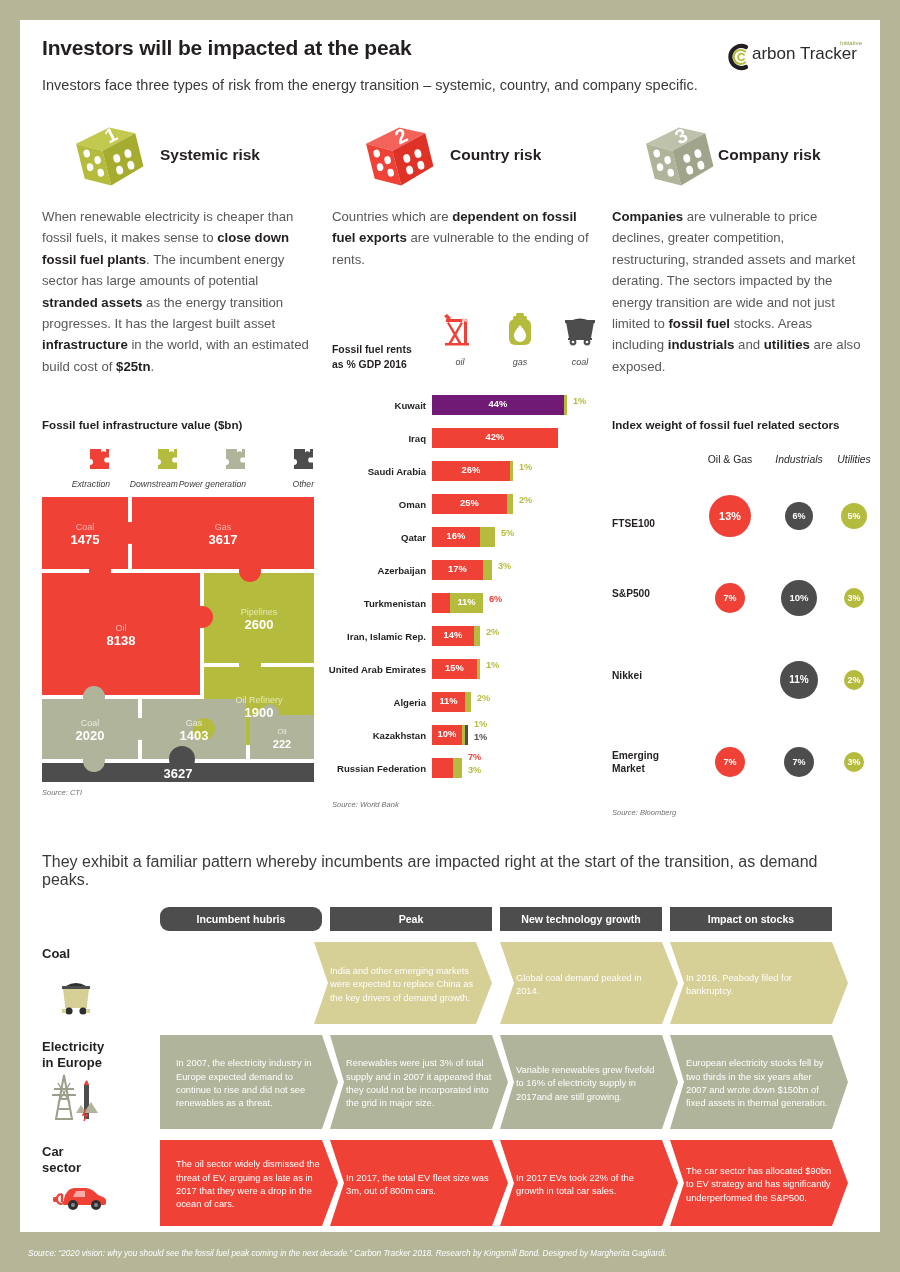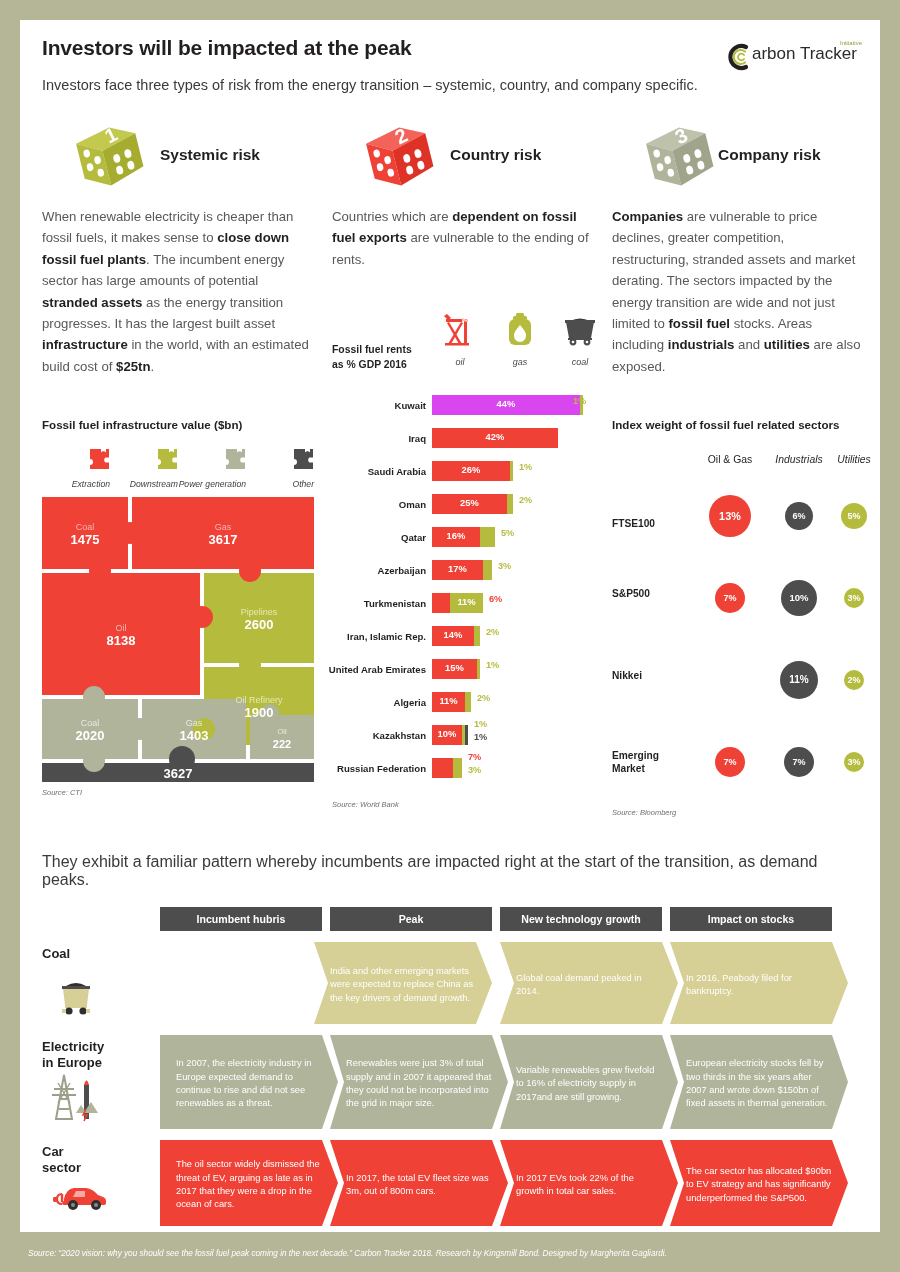--- a/index.html
+++ b/index.html
@@ -339,21 +339,21 @@
           <circle cx="15" cy="32" r="1.3" fill="#fff"></circle>
           <circle cx="29" cy="32" r="1.3" fill="#fff"></circle>
         </svg>
         <div class="fuel-name">coal</div>
       </div>
     </div>
     <div class="bar-rows" id="bar-rows">
           <div class="bar-row">
             <div class="bar-name">Kuwait</div>
             <div class="bar-track">
-              <div class="seg" style="width: 148px; background: #d946ef; padding-left: 38px;">
+              <div class="seg" style="width: 132px; background: #701a75; padding-left: 38px;">
                 <div class="seg-lbl">44%</div>
               </div>
               <div class="seg" style="width: 3px; background: rgb(181, 187, 60);"></div>
             </div>
             <div class="out-lbl" style="left: 241px; color: rgb(181, 187, 60);">1%</div>
           </div>
           <div class="bar-row">
             <div class="bar-name">Iraq</div>
             <div class="bar-track">
               <div class="seg" style="width: 126px; background: rgb(239, 65, 54);">
@@ -497,21 +497,21 @@
             <div class="bubble" style="width: 30.6907px; height: 30.6907px; left: 171.655px; top: 24.6546px; background: rgb(77, 77, 77); font-size: 9px;">7%</div>
             <div class="bubble" style="width: 20.0918px; height: 20.0918px; left: 231.954px; top: 29.9541px; background: rgb(181, 187, 60); font-size: 9px;">3%</div>
           </div>
         </div>
     <div class="src bub-src">Source: Bloomberg</div>
   </div>
 
   <div class="bottom">
     <div class="bt-sub">They exhibit a familiar pattern whereby incumbents are impacted right at the start of the transition, as demand peaks.</div>
     <div class="chev-hdr" id="chev-hdr">
-          <div class="hdr-cell" style="left: 118px; width: 162px;">Incumbent hubris</div>
+          <div class="hdr-cell" style="left: 118px; width: 162px; border-radius: 9px;">Incumbent hubris</div>
           <div class="hdr-cell" style="left: 288px; width: 162px;">Peak</div>
           <div class="hdr-cell" style="left: 458px; width: 162px;">New technology growth</div>
           <div class="hdr-cell" style="left: 628px; width: 162px;">Impact on stocks</div>
         </div>
     <div id="ex-rows">
           <div class="ex-row" style="height: 82px;">
             <div class="ex-label">Coal</div>
             <div class="ex-icon"><svg width="52" height="44" viewBox="0 0 52 44">
                 <path d="M16 10 q10 -6 20 0 z" fill="#2f2f2f"></path>
                 <rect x="12" y="10" width="28" height="3" fill="#4d4d4d"></rect>

